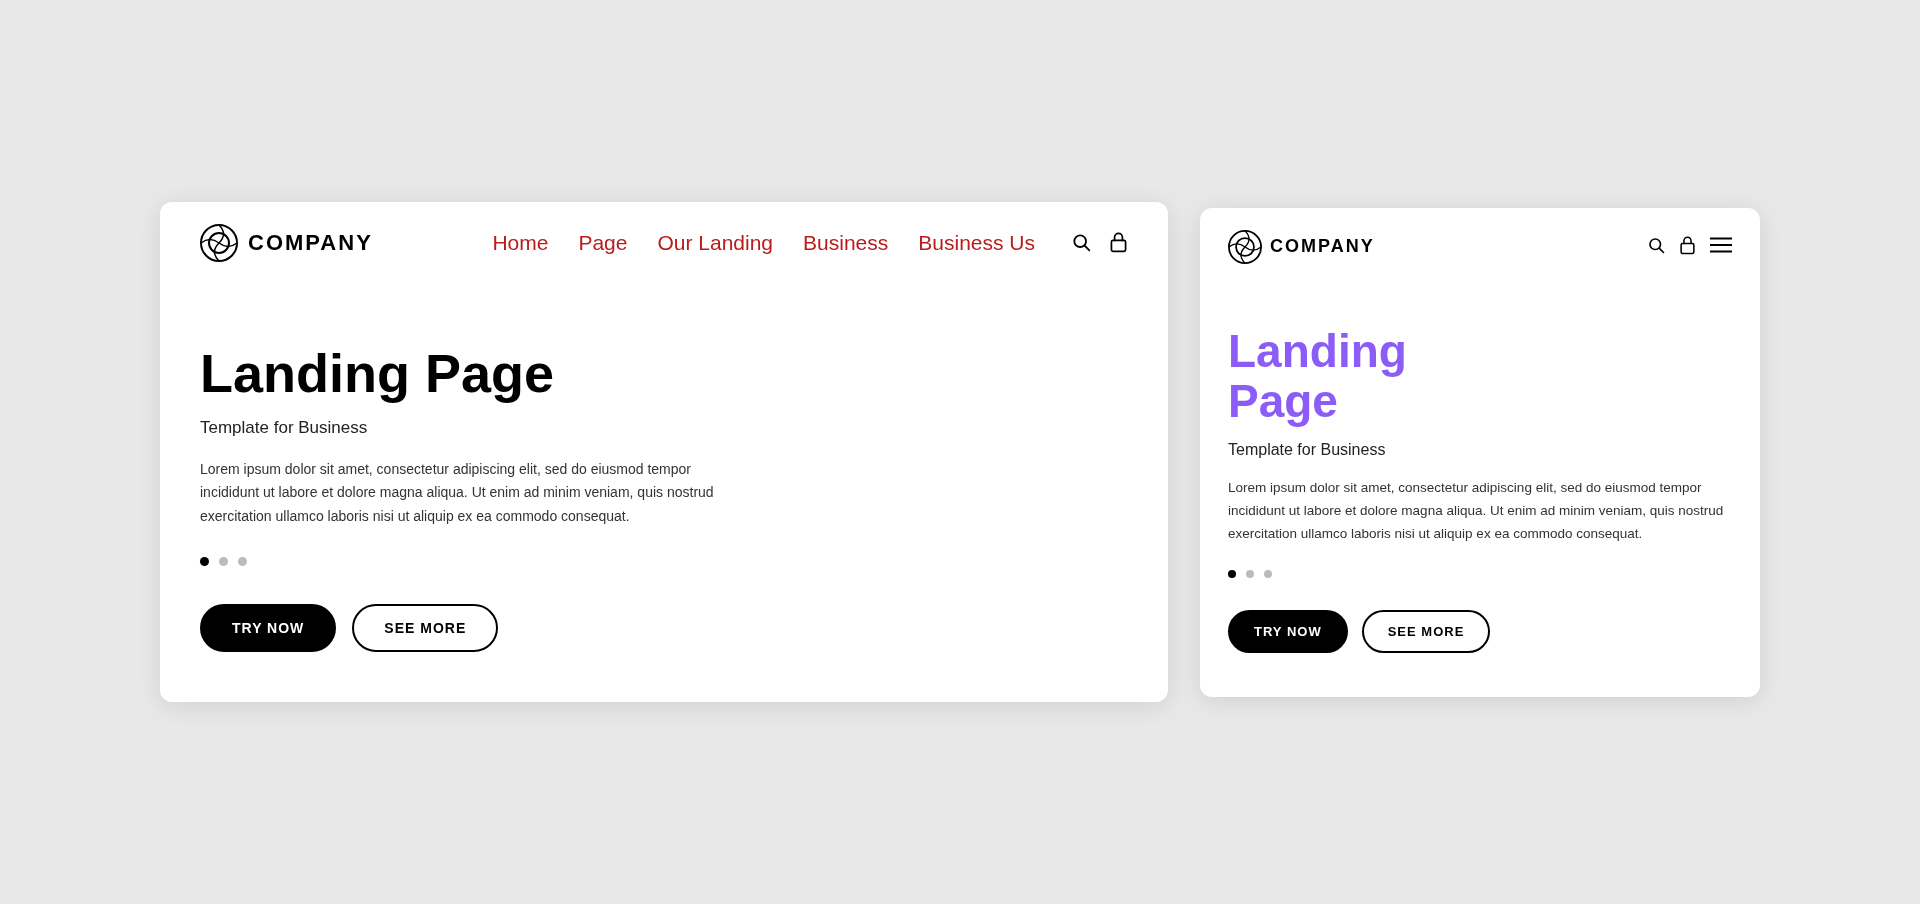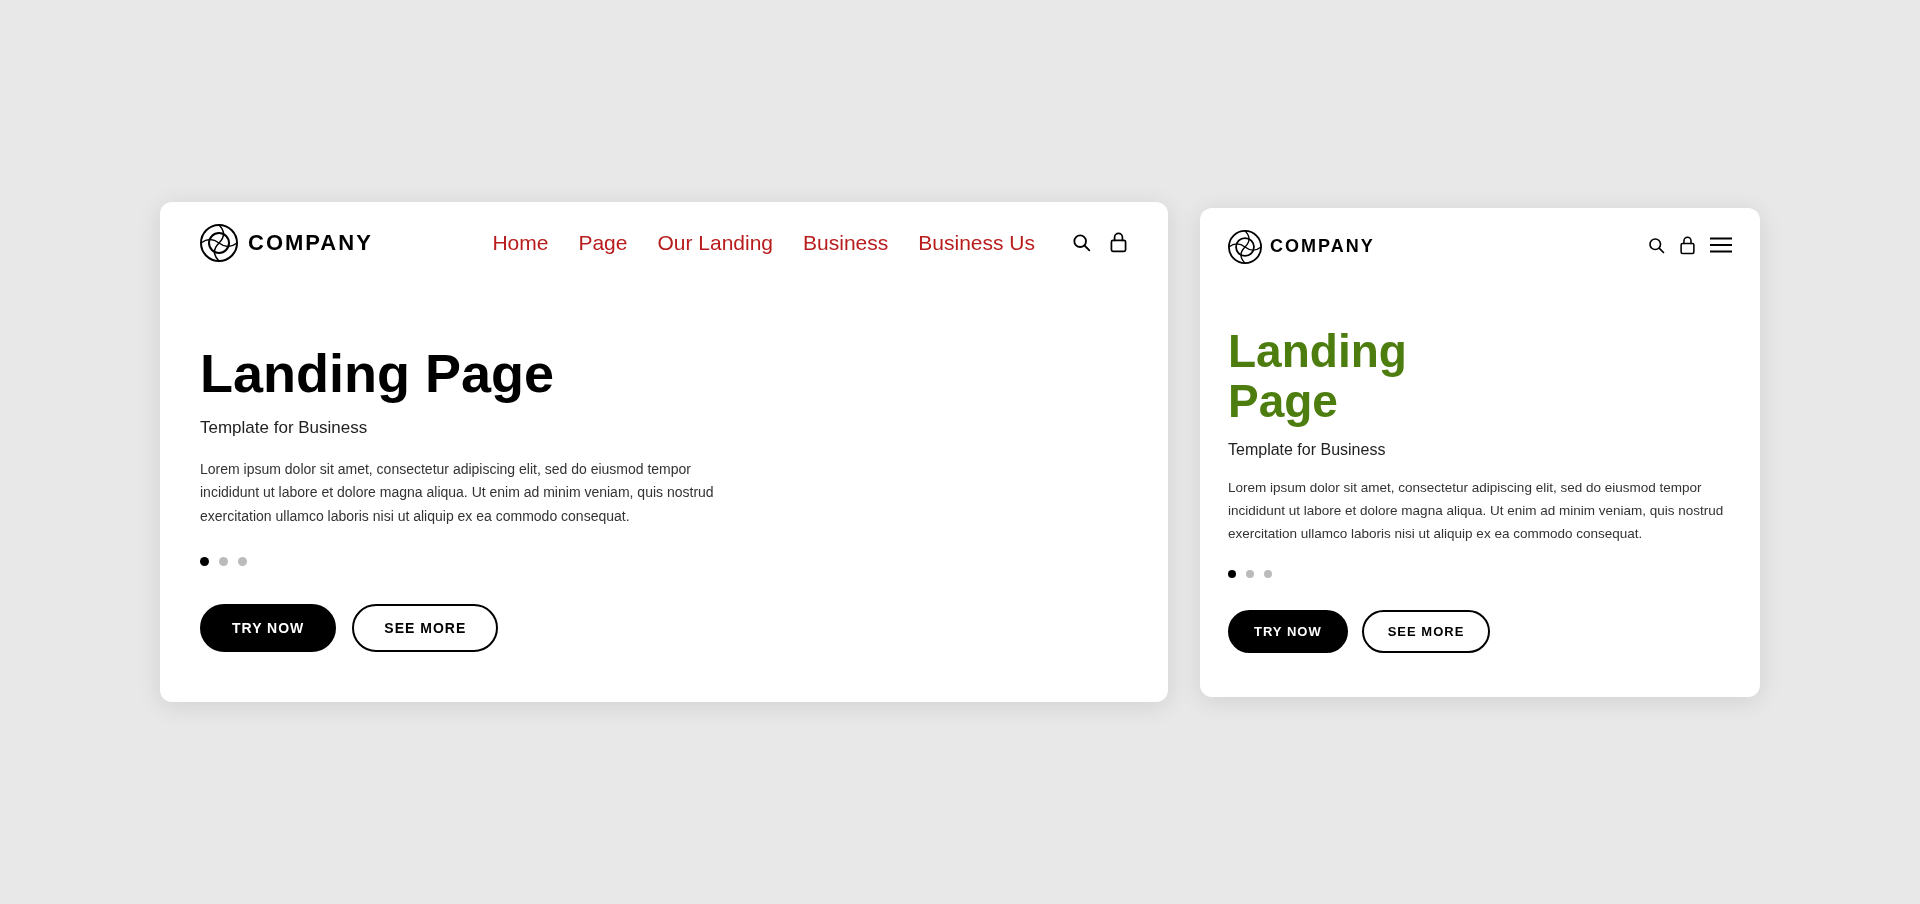--- a/index.html
+++ b/index.html
@@ -219,21 +219,21 @@
       line-height: 1;
     }
 
     .mobile-hero {
       padding: 40px 28px 44px 28px;
     }
 
     .mobile-hero-title {
       font-size: 46px;
       font-weight: 800;
-      color: #4d7c0f;
+      color: #8b5cf6;
       line-height: 1.1;
       margin-bottom: 14px;
     }
 
     .mobile-hero-subtitle {
       font-size: 16px;
       font-weight: 400;
       color: #222;
       margin-bottom: 18px;
     }

